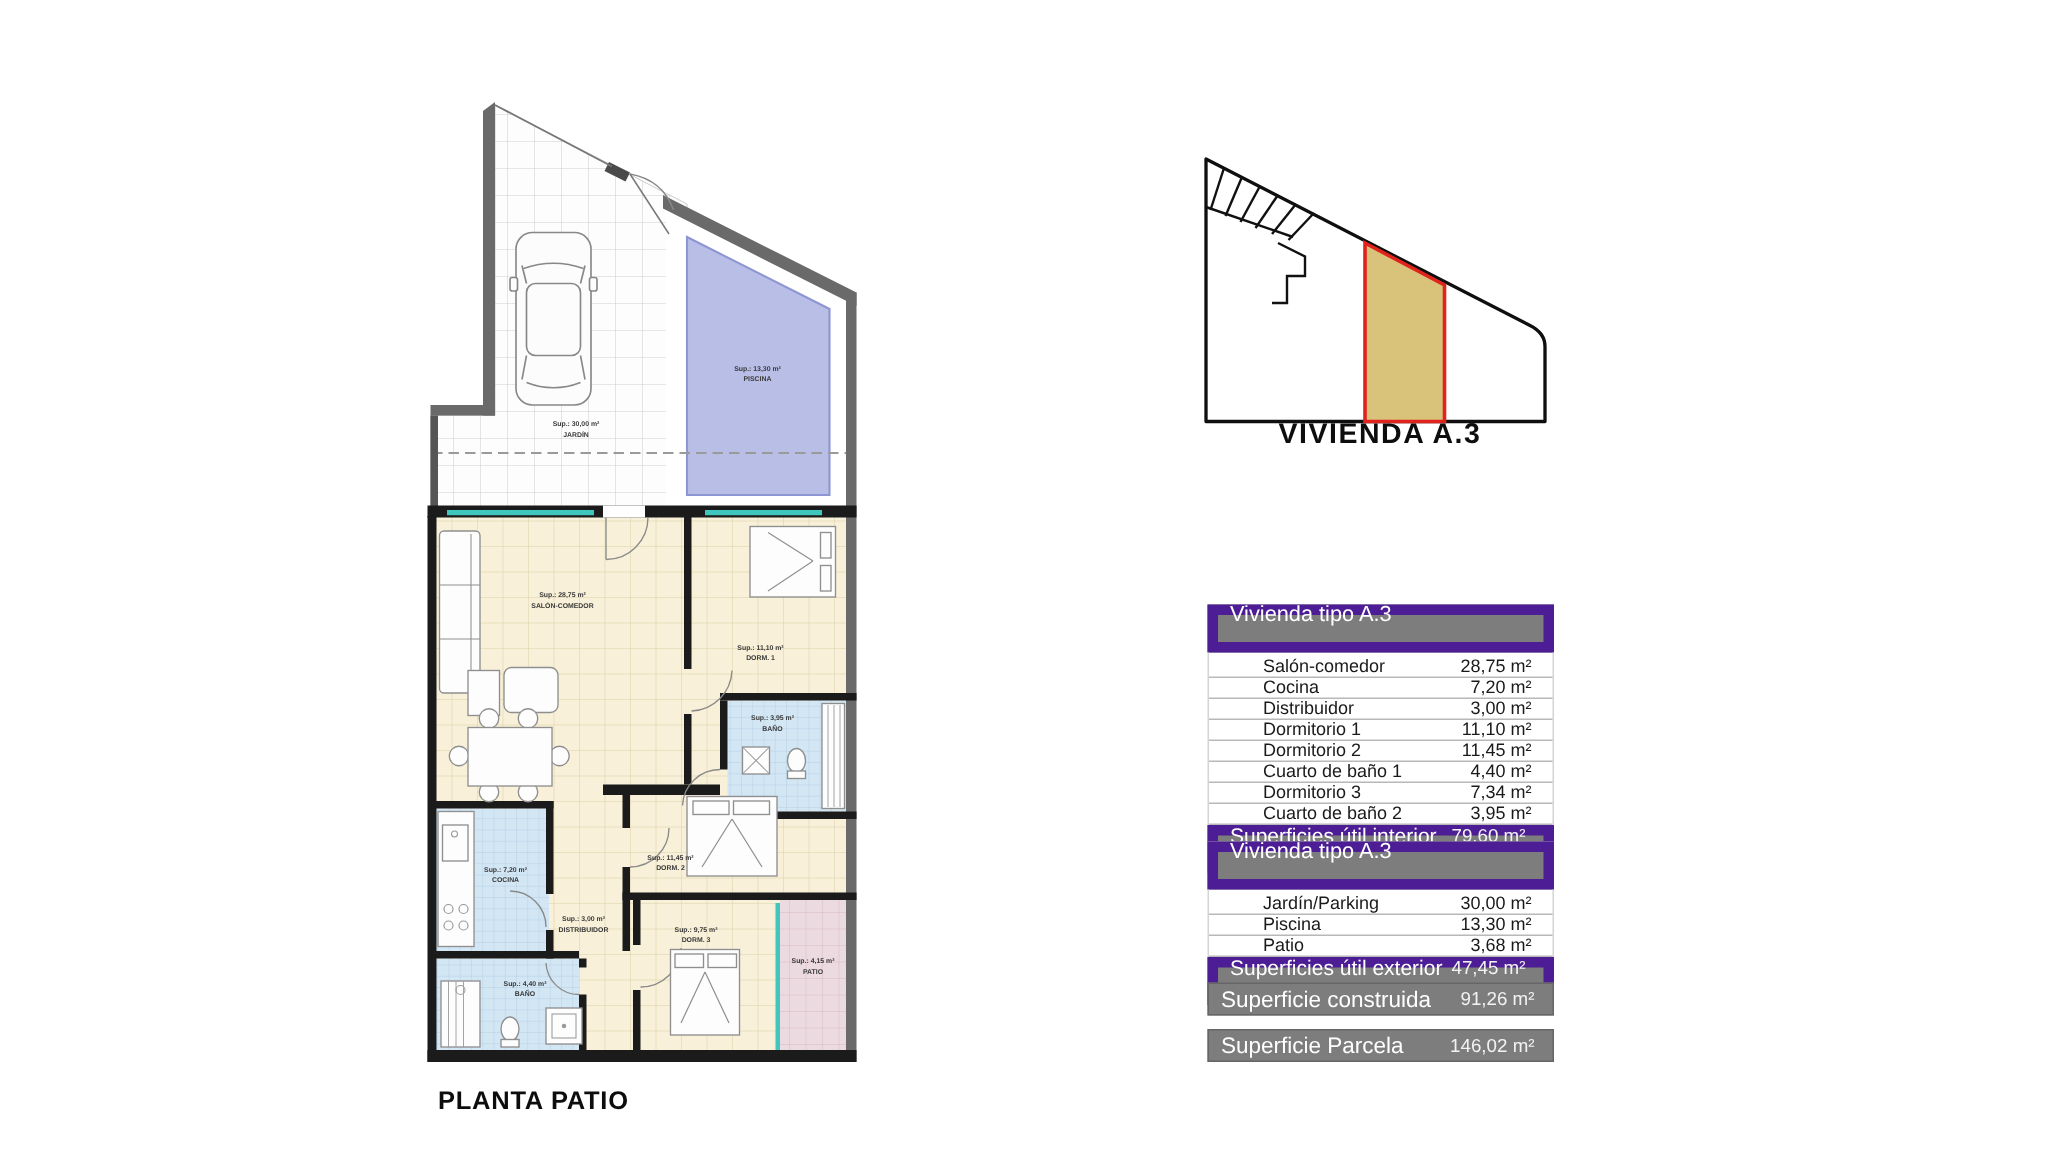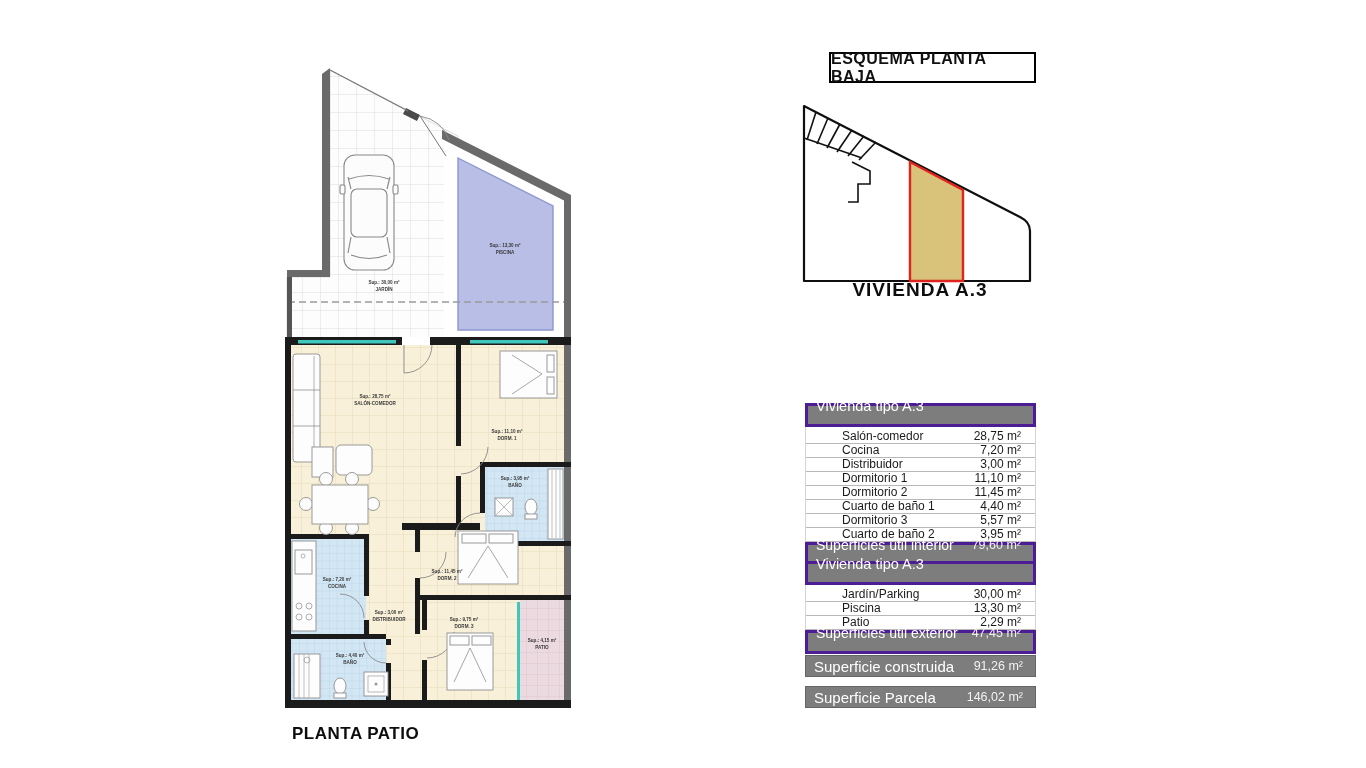--- a/index.html
+++ b/index.html
@@ -15,21 +15,21 @@
   #esq-title{position:absolute;left:829px;top:52px;width:207px;height:31px;border:2px solid #000;
              display:flex;align-items:center;justify-content:center;font-size:16px;font-weight:bold;
              letter-spacing:.5px;background:#fff;box-sizing:border-box;}
   #esq-svg{position:absolute;left:800px;top:100px;width:240px;height:192px;}
   #esq-caption{position:absolute;left:800px;top:279px;width:240px;text-align:center;
                font-size:19px;font-weight:bold;letter-spacing:1px;color:#0d0d0d;}
 
   
   .tbl{position:absolute;left:805px;width:231px;background:#fff;}
   .tbl-head,.tbl-foot{background:#7d7d7d;color:#fff;display:flex;align-items:center;
-      justify-content:space-between;padding:0 12px 18px 8px;border:3px solid #4c1d95;box-sizing:border-box;}
+      justify-content:space-between;padding:0 12px 18px 8px;border:7px solid #4c1d95;box-sizing:border-box;}
   .tbl-head{height:21px;font-size:14.5px;}
   .tbl-foot{height:18px;font-size:14px;}
   .tbl-foot .tval,.bar .tval{font-size:12.5px;color:#f2f2f2;}
   .tbl-body{border-left:1px solid #d4d4d4;border-right:1px solid #d4d4d4;padding-top:3px;}
   .trow{display:flex;justify-content:space-between;align-items:center;height:13px;line-height:13px;
         border-bottom:1px solid #b8b8b8;font-size:12px;color:#1a1a1a;padding:0 14px 0 36px;}
   #tbl-interior{top:403px;}
   #tbl-exterior{top:561px;}
   .bar{position:absolute;left:805px;width:231px;height:22px;background:#7d7d7d;border:1px solid #666;
        color:#fff;display:flex;justify-content:space-between;align-items:center;
@@ -246,21 +246,20 @@
       <text class="room-label" x="258" y="584">Sup.: 4,15 m²</text>
       <text class="room-label" x="258" y="591">PATIO</text>
       <text class="room-label" x="66" y="599">Sup.: 4,40 m²</text>
       <text class="room-label" x="66" y="606">BAÑO</text>
     </g>
   </svg>
   </div>
 
   <div id="plan-title">PLANTA PATIO</div>
 
-  <div id="esq-title">ESQUEMA PLANTA BAJA</div>
 
   <svg id="esq-svg" viewBox="0 0 240 192">
     <path d="M 4,6 L 220,117 Q 230,122 230,131 L 230,181 L 4,181 Z" fill="#ffffff" stroke="#0f0f0f" stroke-width="2.2" stroke-linejoin="round"></path>
     <g stroke="#111" stroke-width="1.6">
       <line x1="4" y1="38" x2="62" y2="58"></line>
       <line x1="16" y1="12" x2="7" y2="40"></line>
       <line x1="28" y1="18" x2="17" y2="44"></line>
       <line x1="40" y1="24" x2="27" y2="48"></line>
       <line x1="52" y1="30" x2="37" y2="52"></line>
       <line x1="64" y1="36" x2="48" y2="56"></line>
@@ -296,21 +295,21 @@
       <div class="trow">
           <span>Dormitorio 2</span>
           <span>11,45 m²</span>
         </div>
       <div class="trow">
           <span>Cuarto de baño 1</span>
           <span>4,40 m²</span>
         </div>
       <div class="trow">
           <span>Dormitorio 3</span>
-          <span>5,57 m²</span>
+          <span>7,34 m²</span>
         </div>
       <div class="trow">
           <span>Cuarto de baño 2</span>
           <span>3,95 m²</span>
         </div>
     </div>
     <div class="tbl-foot">
       <span>Superficies útil interior</span>
       <span class="tval">79,60 m²</span>
     </div>
@@ -324,21 +323,21 @@
       <div class="trow">
           <span>Jardín/Parking</span>
           <span>30,00 m²</span>
         </div>
       <div class="trow">
           <span>Piscina</span>
           <span>13,30 m²</span>
         </div>
       <div class="trow">
           <span>Patio</span>
-          <span>2,29 m²</span>
+          <span>3,68 m²</span>
         </div>
     </div>
     <div class="tbl-foot">
       <span>Superficies útil exterior</span>
       <span class="tval">47,45 m²</span>
     </div>
   </div>
 
   <div class="bar" id="bar-construida">
     <span class="blabel">Superficie construida</span>

